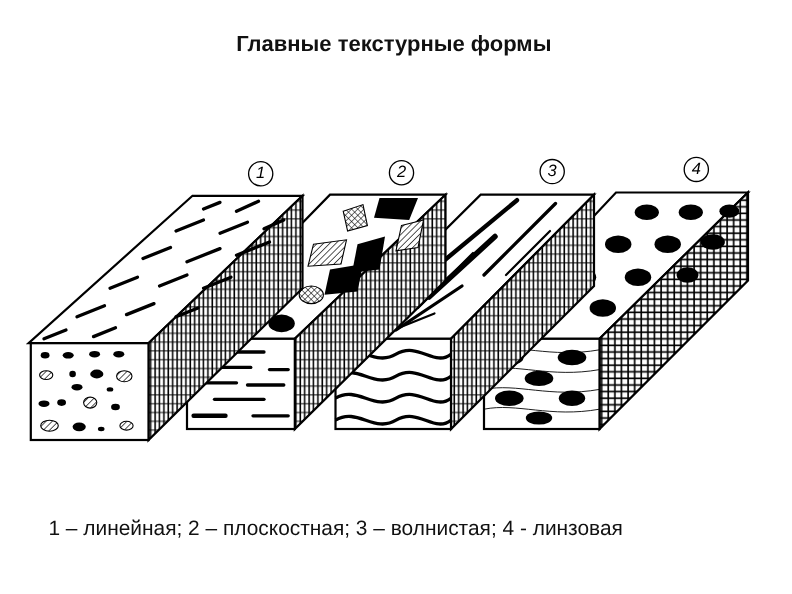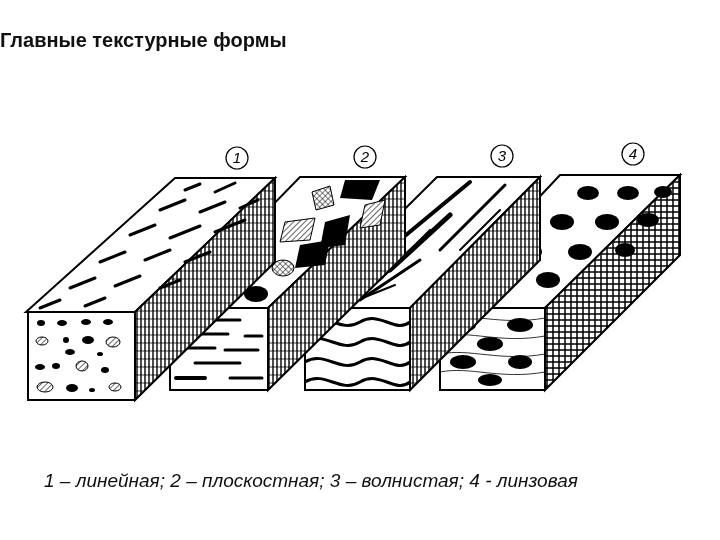--- a/index.html
+++ b/index.html
@@ -1,18 +1,18 @@
 <!DOCTYPE html>
 <html><head>
 <meta charset="utf-8">
 <style>
   html, body { margin:0; padding:0; background:#ffffff; }
   body { width:720px; height:540px; position:relative; overflow:hidden; font-family:"Liberation Sans", sans-serif; }
-  .title { position:absolute; left:0; width:716px; top:26px; font-weight:bold; font-size:20px; line-height:28px; color:#111; }
-  .caption { position:absolute; left:44px; top:470px; font-size:19px; color:#111; white-space:nowrap;font-style:italic; }
+  .title { position:absolute; left:0; width:716px; top:26px; text-align:center; font-weight:bold; font-size:20px; line-height:28px; color:#111; }
+  .caption { position:absolute; left:44px; top:470px; font-size:19px; color:#111; white-space:nowrap; }
   svg.fig { position:absolute; left:0; top:0; }
 </style>
 </head>
 <body>
 
 <div class="title">
   <div>Главные текстурные формы</div>
 </div>
 
 <svg class="fig" width="720" height="540" viewBox="0 0 720 540">

